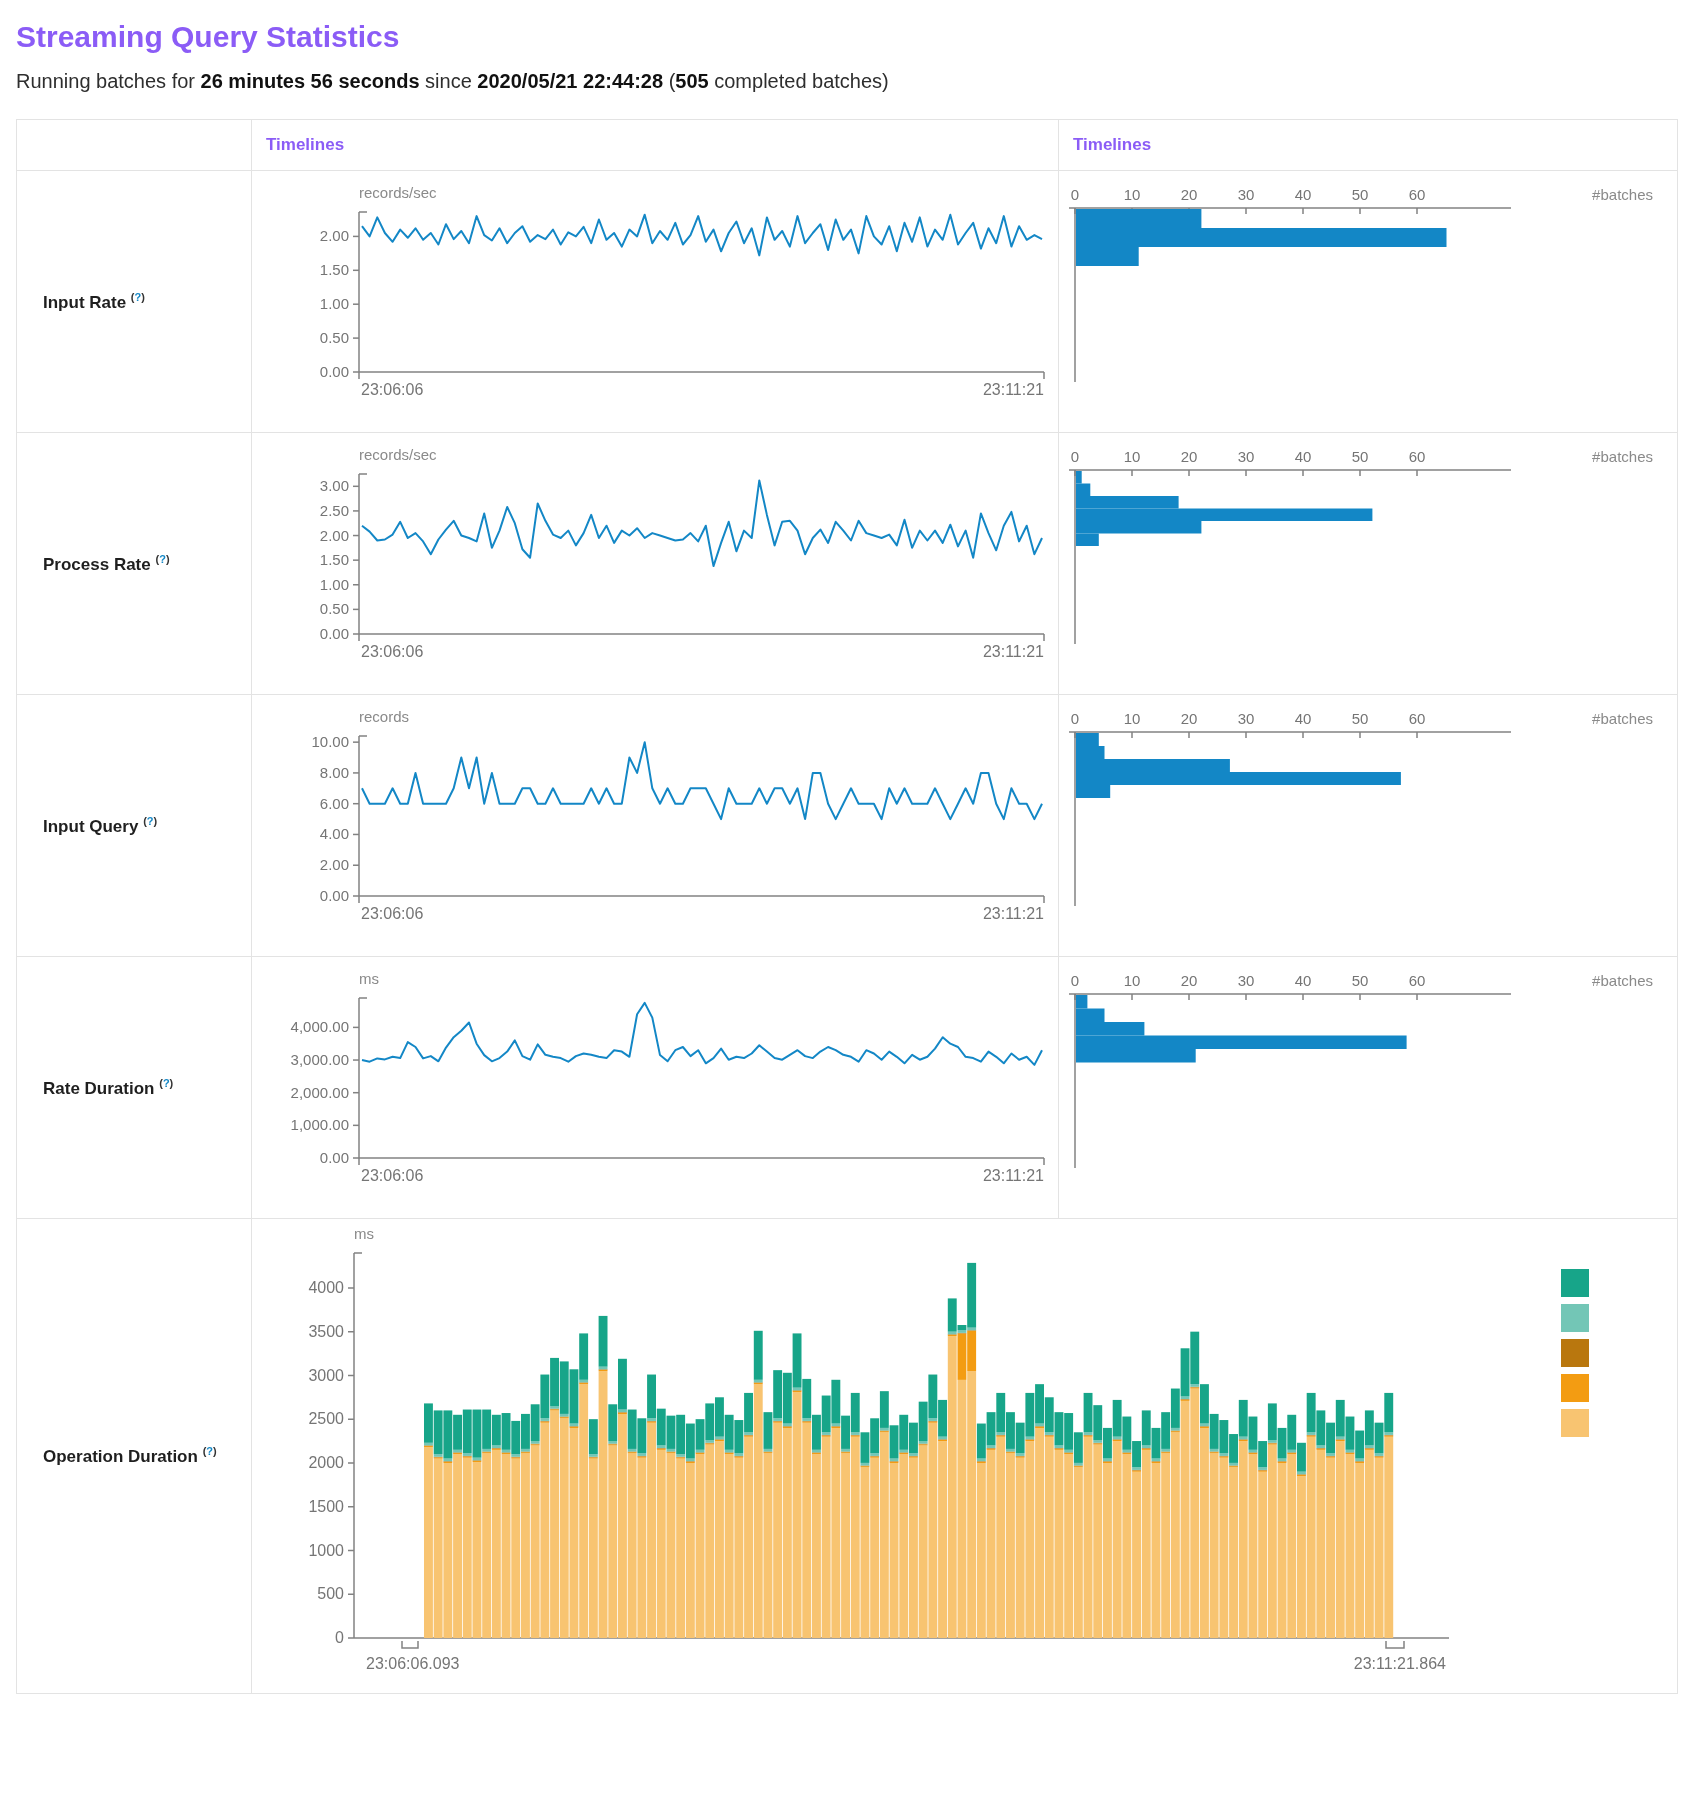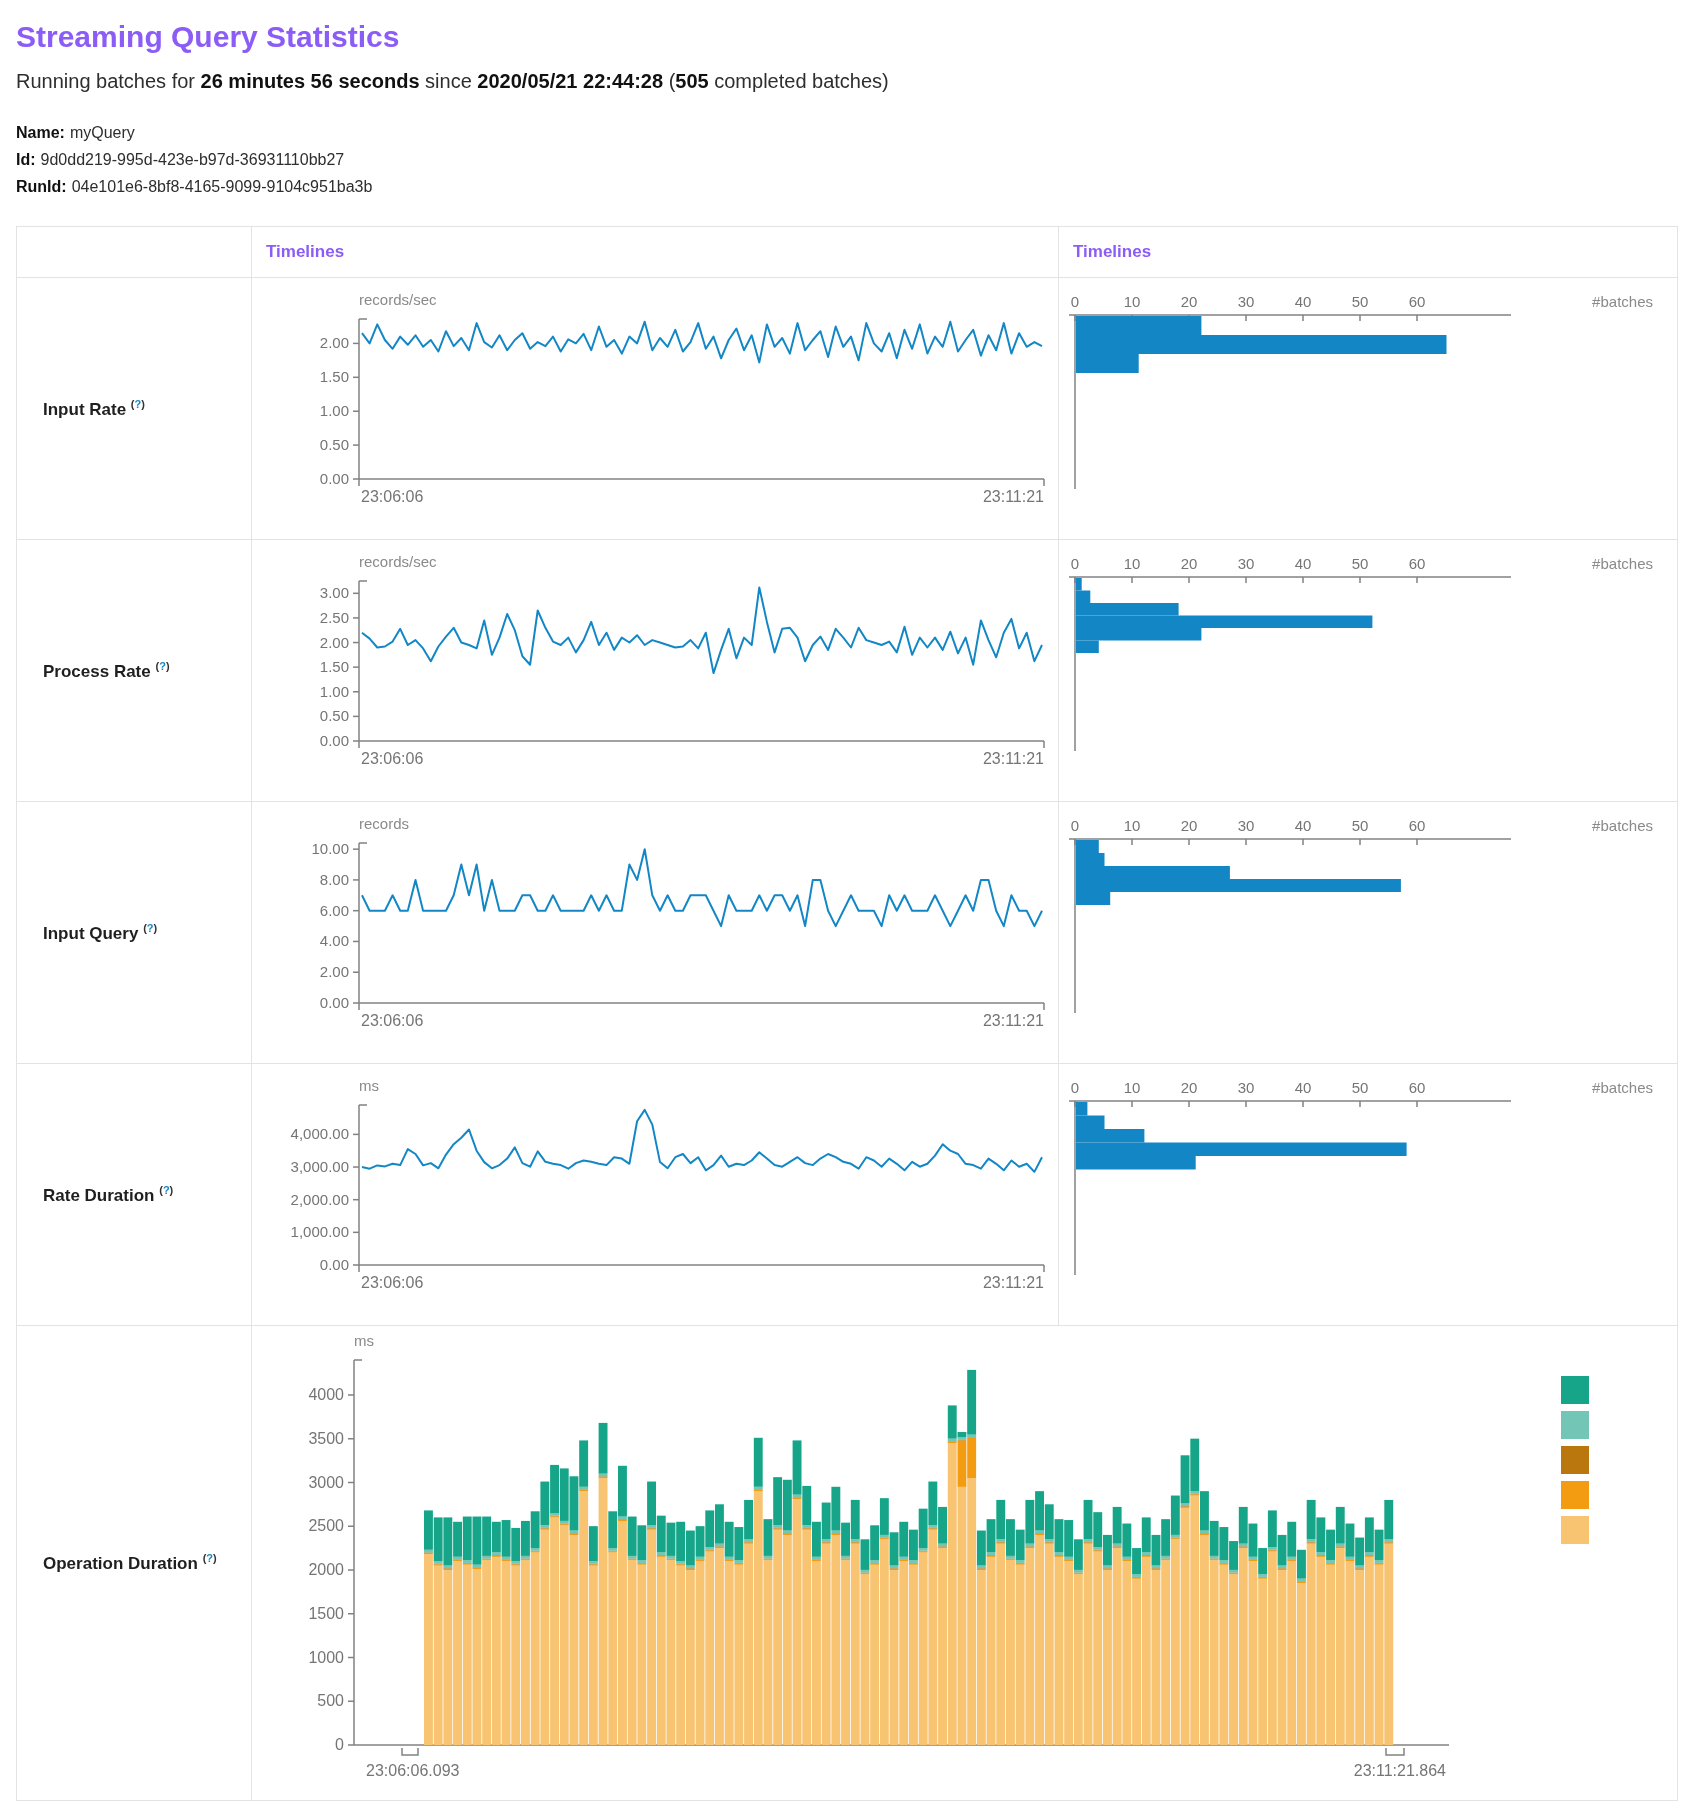--- a/index.html
+++ b/index.html
@@ -25,25 +25,20 @@
   svg text{font-family:"Liberation Sans",sans-serif;}
 </style>
 </head>
 <body>
 
 <div class="wrap">
   <h1>Streaming Query Statistics</h1>
 
   <p class="subtitle"><span>Running batches for </span><b>26 minutes 56 seconds</b><span> since </span><b>2020/05/21 22:44:28</b><span> (</span><b>505</b><span> completed batches)</span></p>
 
-  <div class="info">
-    <div><b>Name:</b><span>myQuery</span></div>
-    <div><b>Id:</b><span>9d0dd219-995d-423e-b97d-36931110bb27</span></div>
-    <div><b>RunId:</b><span>04e101e6-8bf8-4165-9099-9104c951ba3b</span></div>
-  </div>
 
   <table class="stats">
     <colgroup>
         <col style="width:235px">
         <col style="width:807px">
         <col style="width:619px">
       </colgroup>
     <tbody>
         <tr>
       <th class="colhead"></th>

